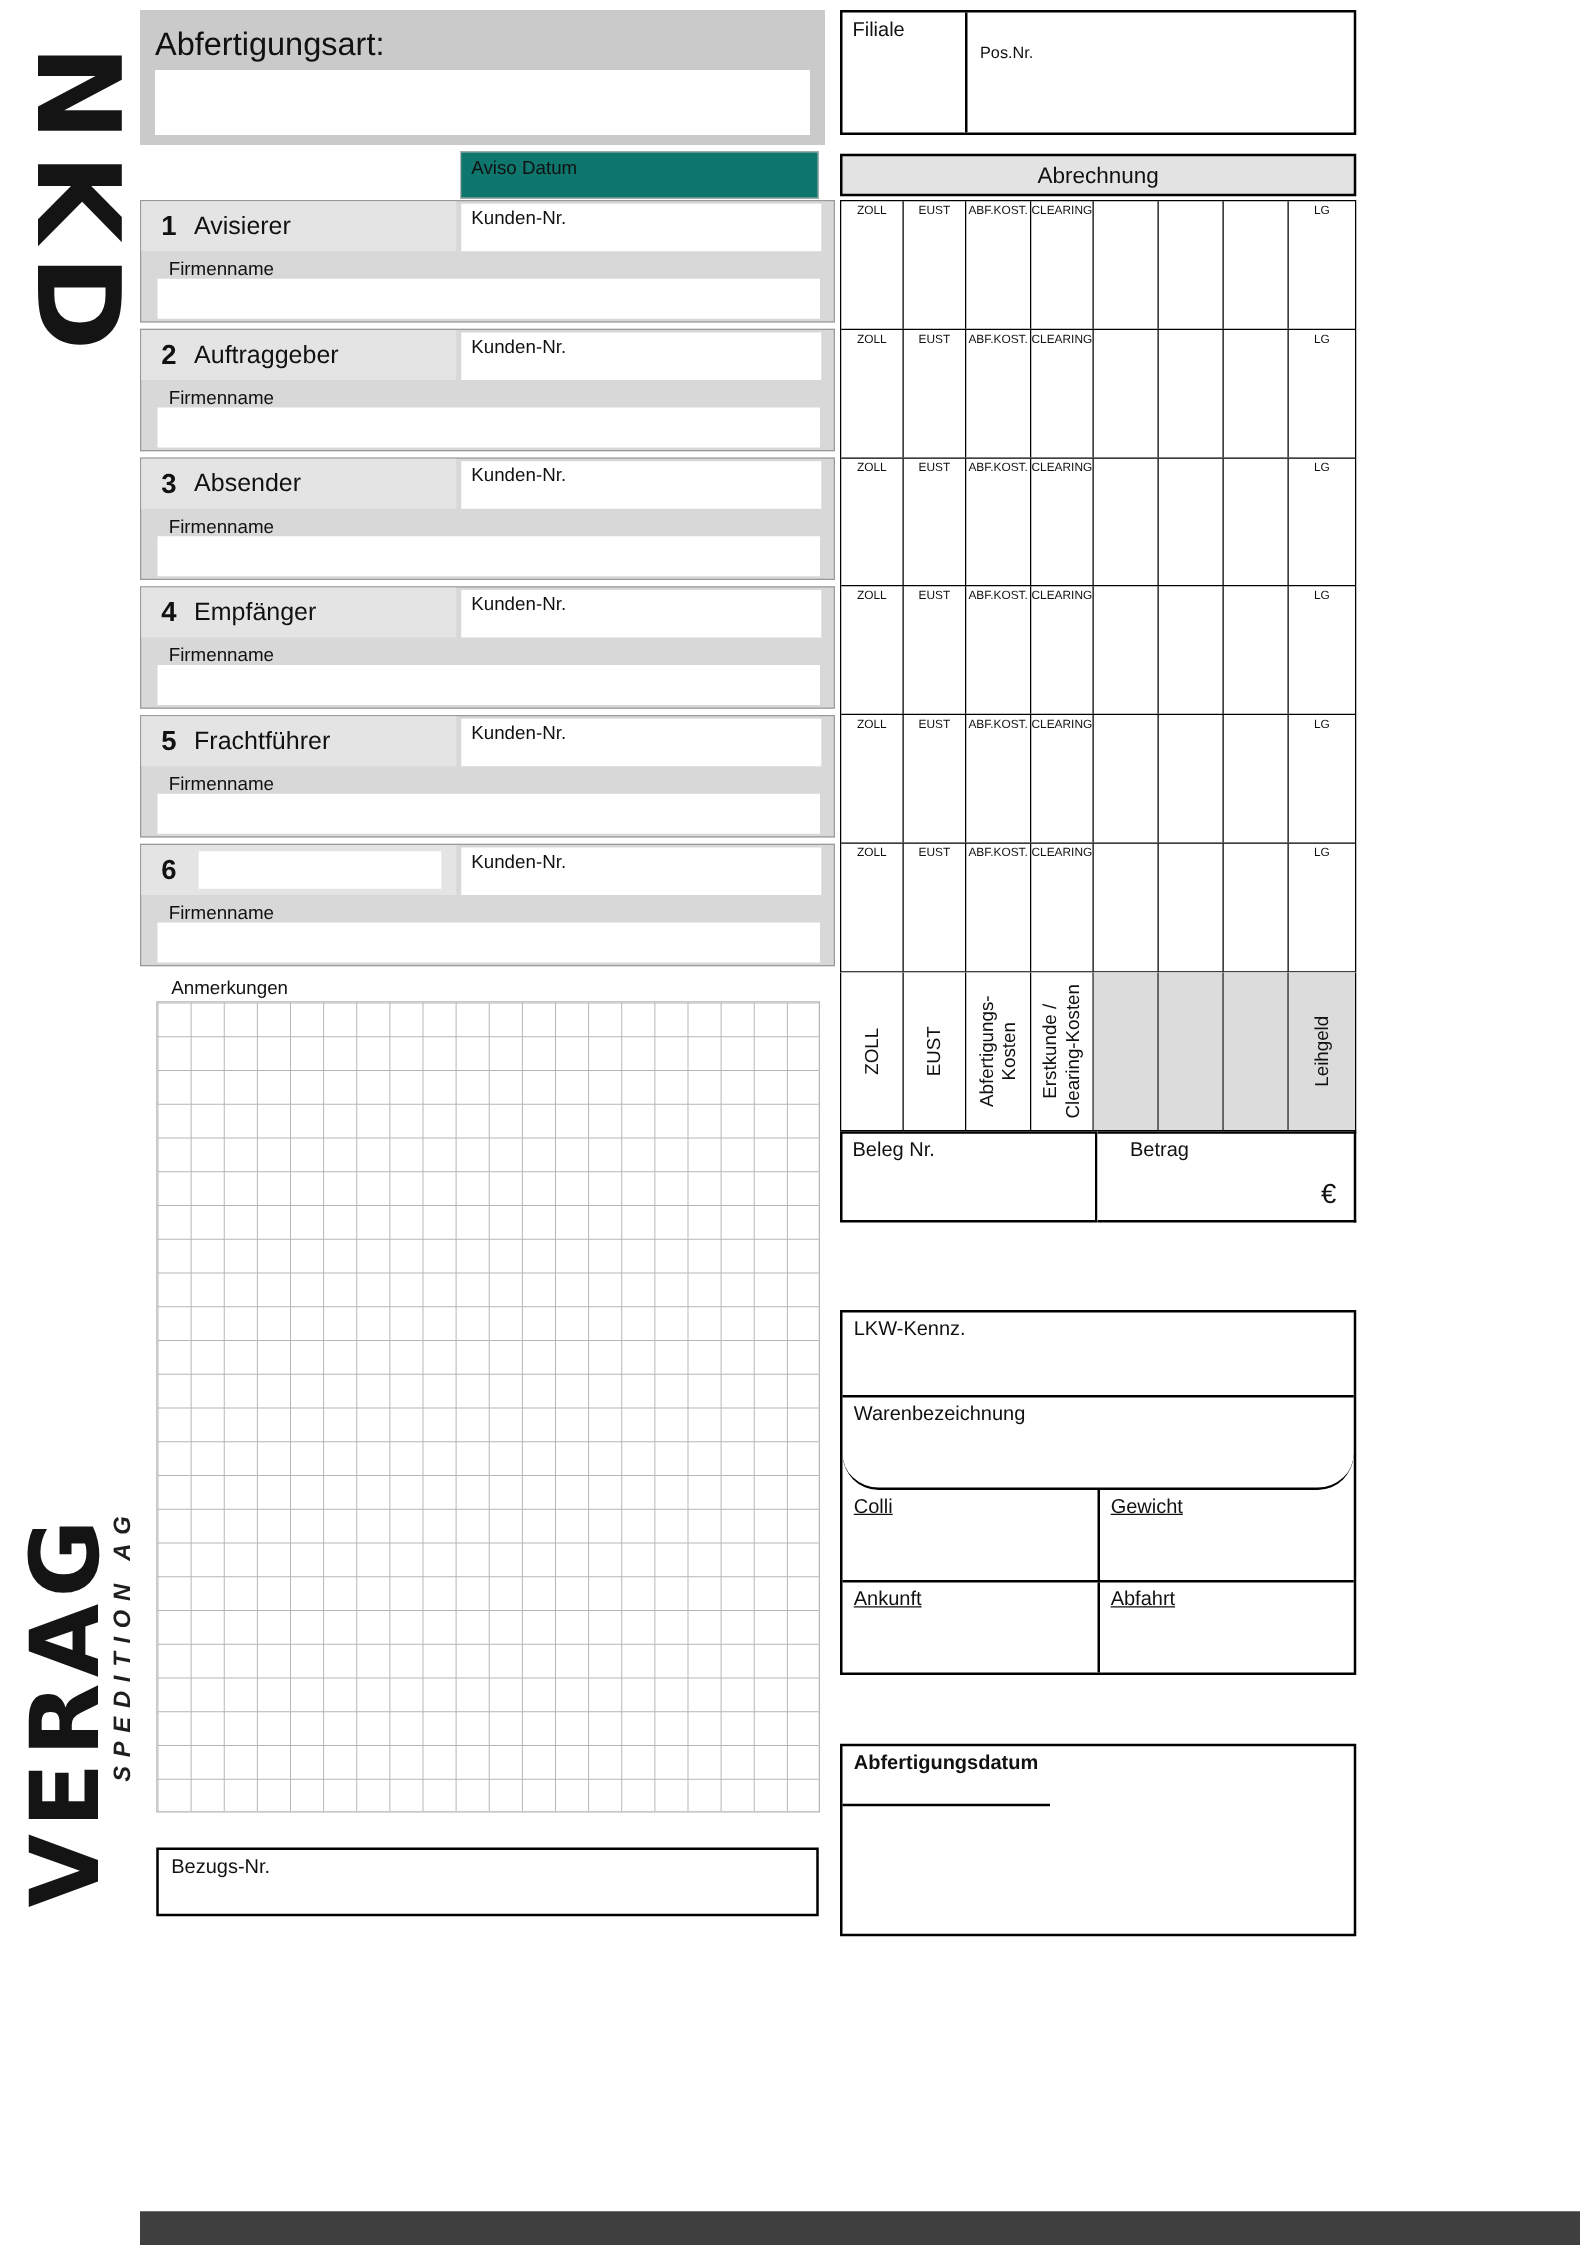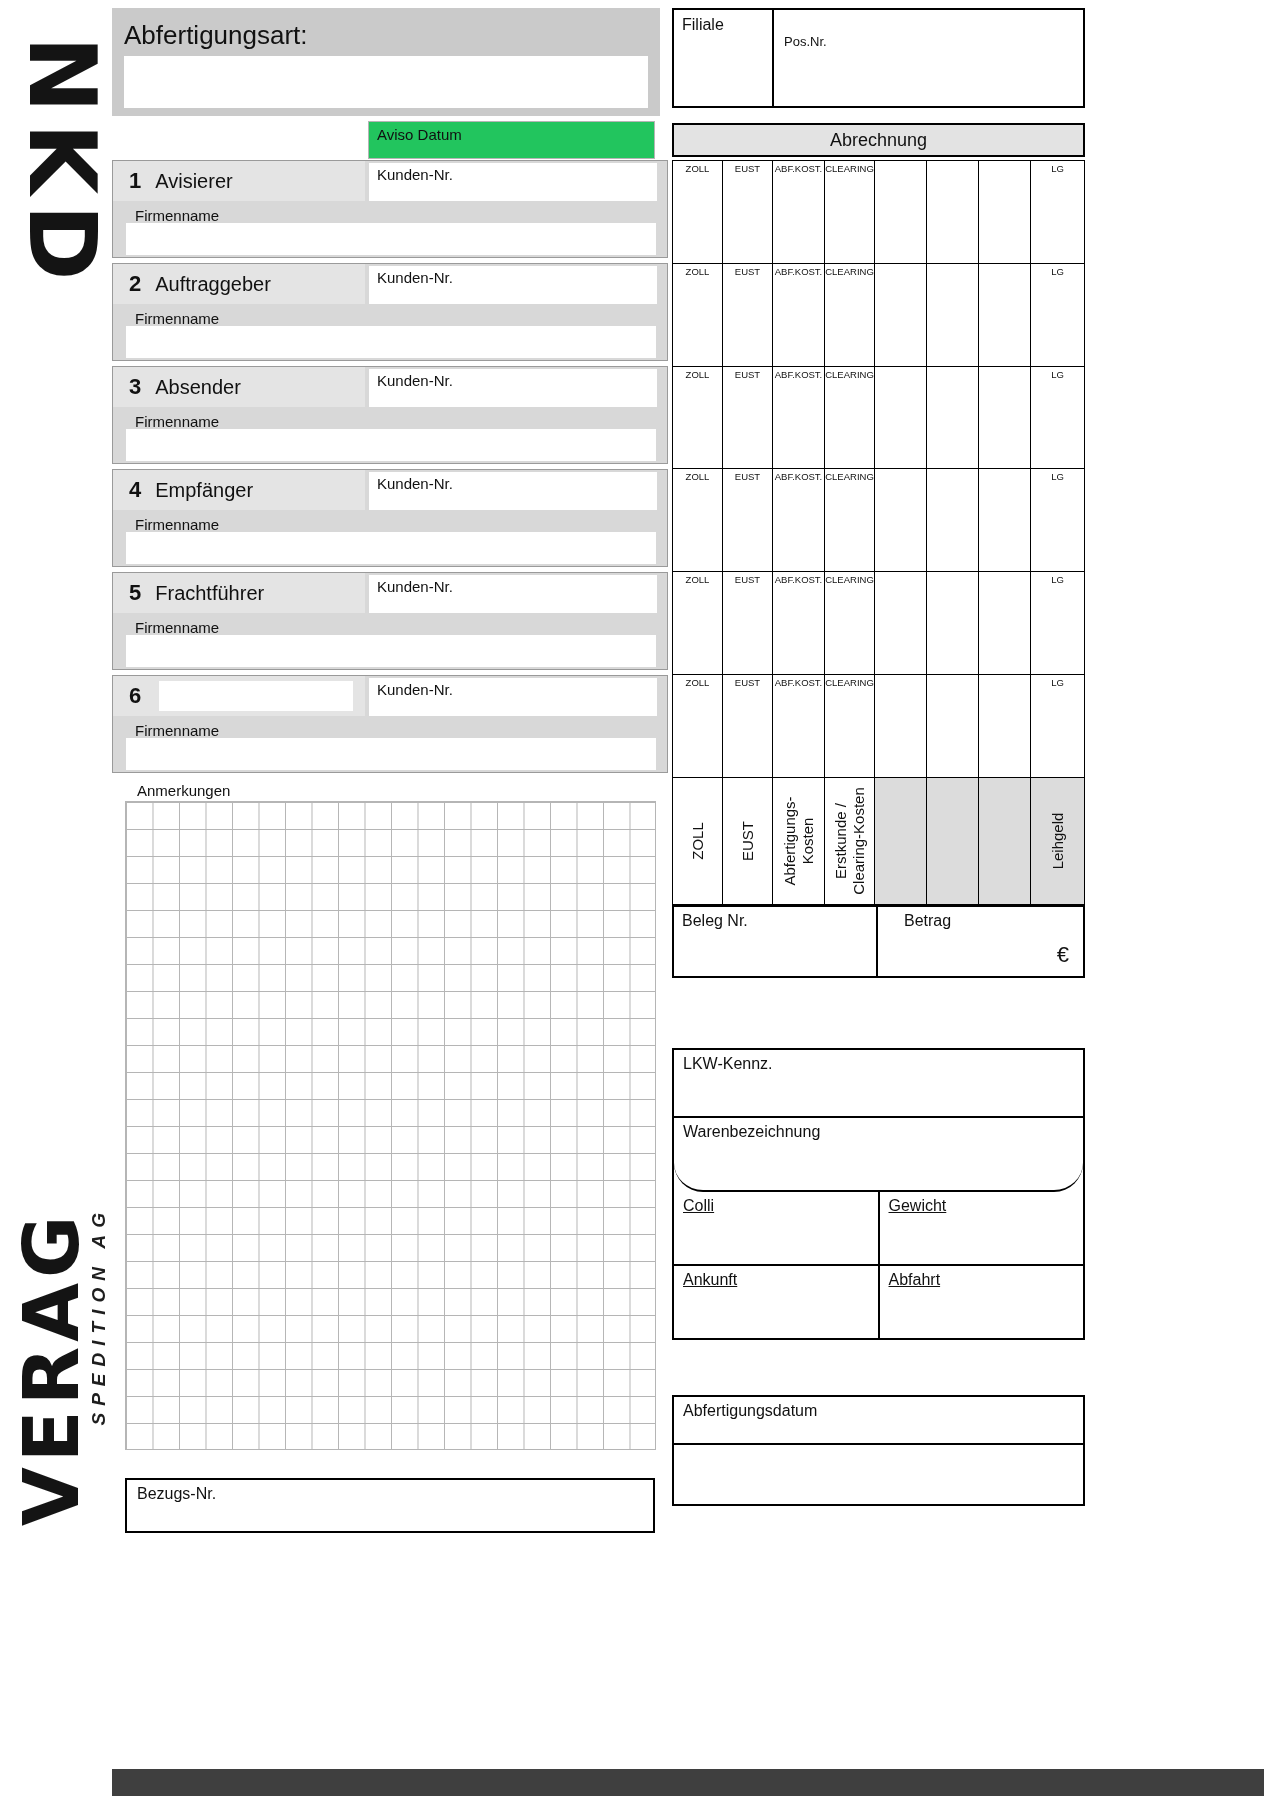--- a/index.html
+++ b/index.html
@@ -19,21 +19,21 @@
 
   
   .abf-panel { position:absolute; left:112px; top:8px; width:548px; height:108px; background:#cacaca; }
   .abf-label { position:absolute; left:12px; top:12px; font-size:26px; }
   .abf-input { position:absolute; left:12px; top:48px; width:524px; height:52px; background:#fff; }
 
   .filiale-panel { position:absolute; left:672px; top:8px; width:413px; height:100px; border:2px solid #000; background:#fff; display:flex; }
   .filiale-cell { width:100px; border-right:2px solid #000; padding:6px 8px; font-size:16px; }
   .posnr-cell   { flex:1; padding:24px 10px; font-size:13px; }
 
-  .aviso-box { position:absolute; left:368px; top:121px; width:287px; height:38px; background:#22c55e; border:1px solid #b5b5b5; padding:4px 8px; font-size:15px; }
+  .aviso-box { position:absolute; left:368px; top:121px; width:287px; height:38px; background:#0f766e; border:1px solid #b5b5b5; padding:4px 8px; font-size:15px; }
 
   .abrechnung-header { position:absolute; left:672px; top:123px; width:413px; height:34px; background:#e3e3e3;
                        border:2px solid #000; text-align:center; line-height:30px; font-size:18px; }
 
   
   .sec { position:absolute; left:112px; width:556px; height:98px; background:#d8d8d8; border:1px solid #9a9a9a; }
   .sec-band { position:absolute; left:0; top:0; width:252px; height:40px; background:#e4e4e4; display:flex; align-items:center; padding-left:16px; }
   .sec-num  { font-size:22px; font-weight:bold; margin-right:14px; }
   .sec-name { font-size:20px; }
   .sec-name-input { width:194px; height:30px; background:#fff; margin-left:4px; }
@@ -73,21 +73,21 @@
   .cargo { position:absolute; left:672px; top:1048px; width:413px; height:292px; border:2px solid #000; display:flex; flex-direction:column; background:#fff; }
   .cargo-row { border-bottom:2px solid #000; padding:5px 9px; font-size:16px; }
   .cargo-row.lkw { height:68px; }
   .cargo-row.waren { height:74px;border-radius:29px; }
   .cargo-row.split { flex:1; display:flex; padding:0; }
   .cargo-row:last-child { border-bottom:none; }
   .half { flex:1; padding:5px 9px; font-size:16px;text-decoration:underline; }
   .half + .half { border-left:2px solid #000; }
 
   
-  .proc { position:absolute; left:672px; top:1395px; width:413px; height:111px; border:2px solid #000; display:flex; flex-direction:column; background:#fff; }
+  .proc { position:absolute; left:672px; top:1395px; width:413px; height:154px; border:2px solid #000; display:flex; flex-direction:row; background:#fff;font-weight:bold; }
   .proc-row1 { height:48px; border-bottom:2px solid #000; padding:5px 9px; font-size:16px; }
   .proc-row2 { flex:1; padding:5px 9px; font-size:16px; }
 
   .bezugs-box { position:absolute; left:125px; top:1478px; width:530px; height:55px; border:2px solid #000; background:#fff; padding:5px 10px; font-size:16px; }
 
   .bottom-bar { position:absolute; left:112px; top:1769px; width:1152px; height:27px; background:#3f3f3f; }
 </style>
 </head>
 <body>
 

